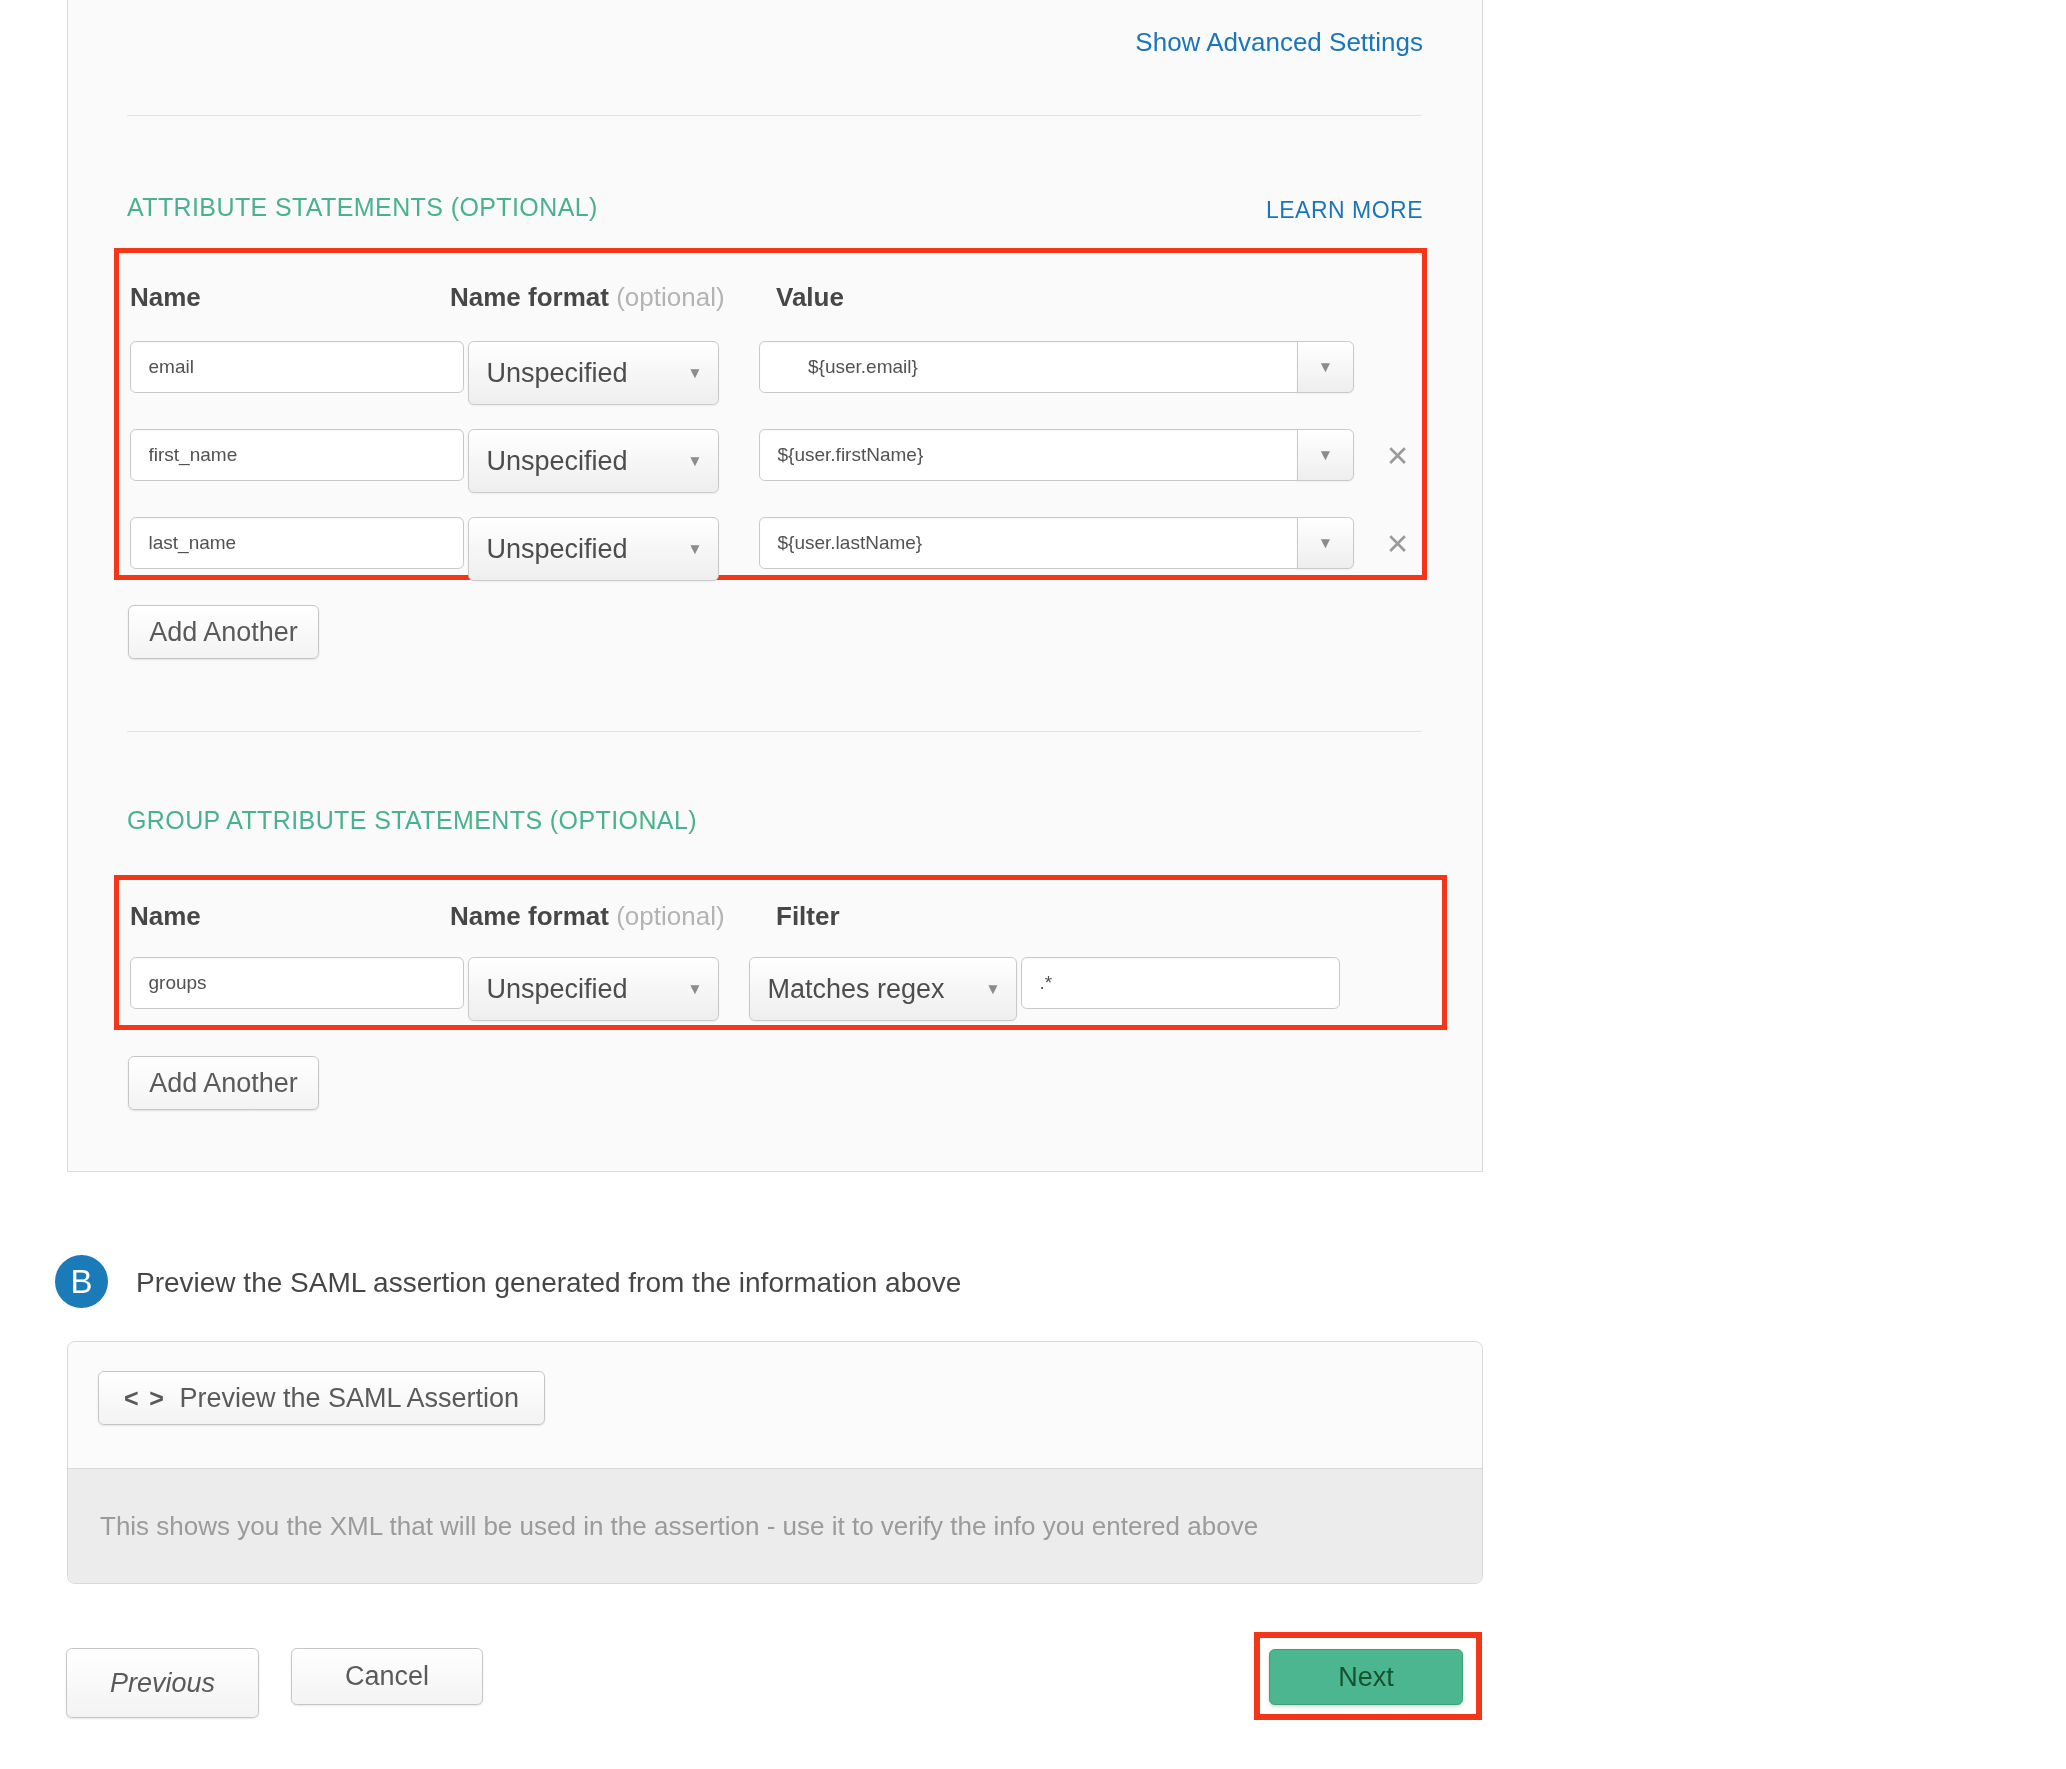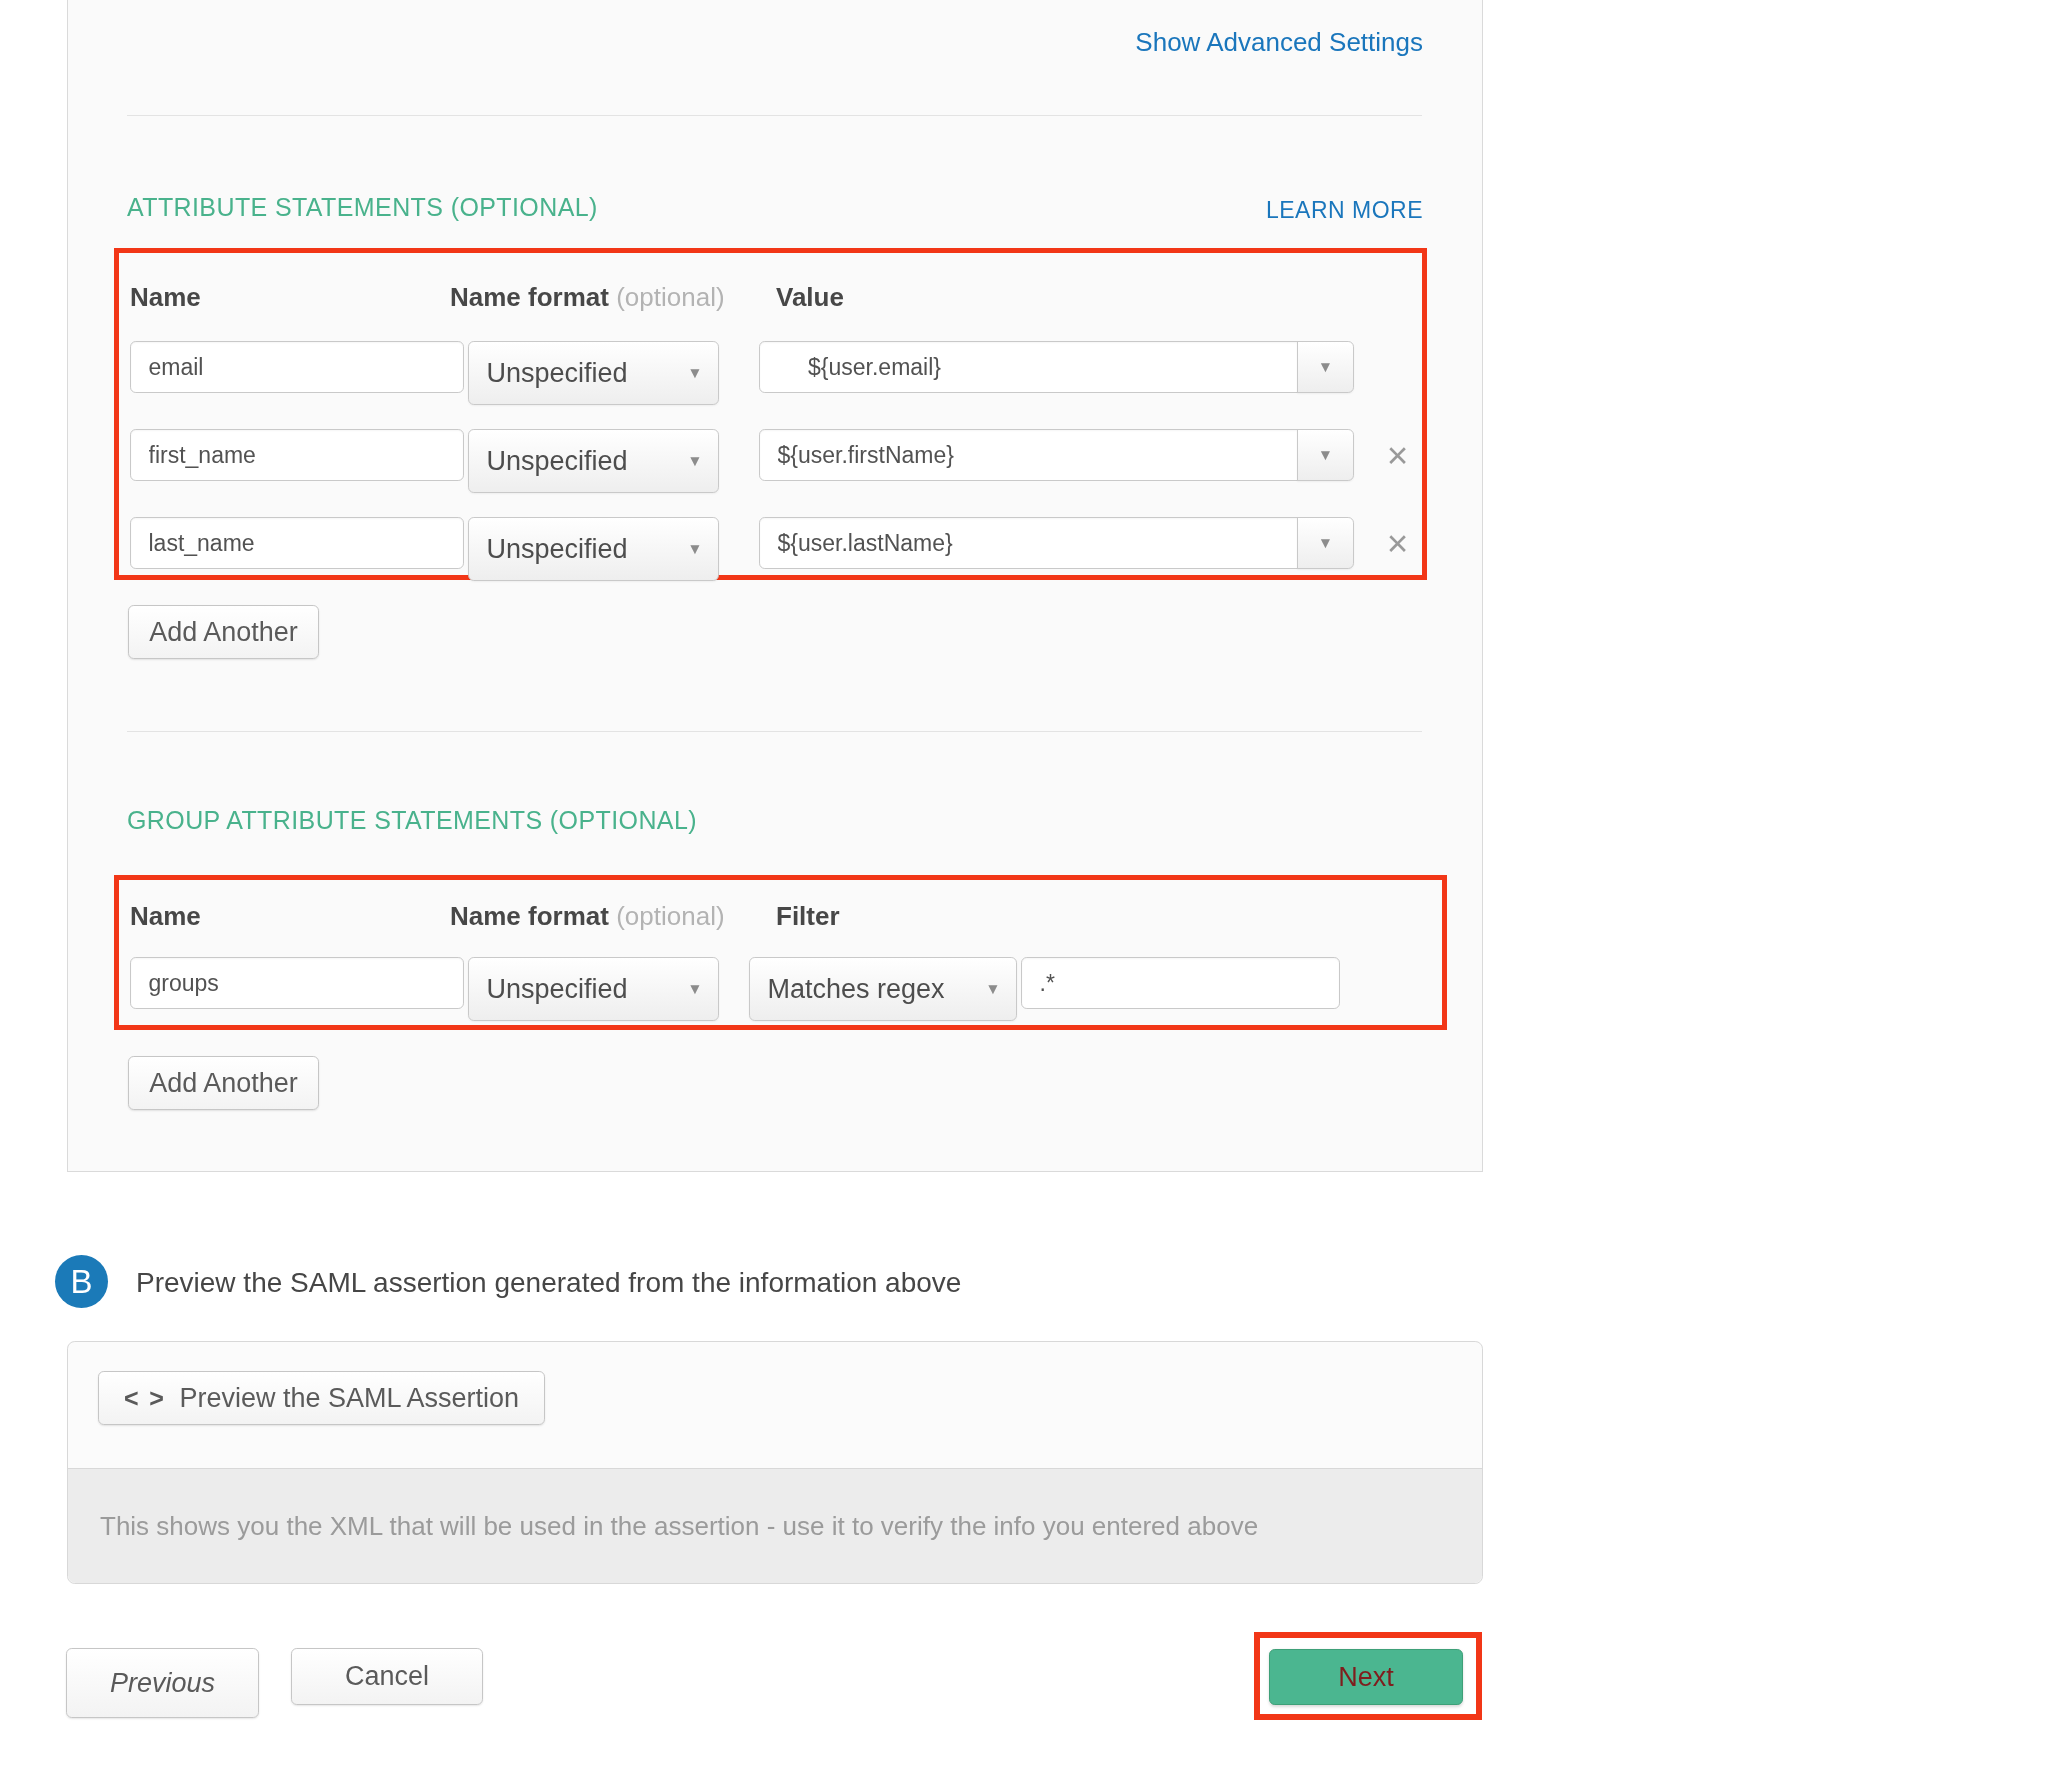--- a/index.html
+++ b/index.html
@@ -24,21 +24,21 @@
 
   .annotation-box { border:5.8px solid #f23617; background:transparent; pointer-events:none; }
 
   .col-label { font-size:26px; font-weight:bold; color:#474747; }
   .col-label .note { font-weight:normal; color:#b3b3b3; }
 
   .row-abs { left:0; width:2067px; height:52px; }
 
   .text-input {
     background:#ffffff; border:1px solid #c9c9c9; border-radius:5.8px;
-    height:52px; font-size:23px; color:#525252; padding:0 17.5px;
+    height:52px; font-size:19px; color:#525252; padding:0 17.5px;
     font-family:"Liberation Sans", sans-serif;
     box-shadow: inset 0 1px 1.9px rgba(0,0,0,0.04);
     outline:none;
   }
   .dropdown {
     background:linear-gradient(#ffffff,#eeeeee);
     border:1px solid #c9c9c9; border-radius:5.8px;
     height:64px; display:flex; align-items:center; justify-content:space-between;
     padding:0 15.5px 0 17.5px; font-size:27px; color:#4d4d4d; cursor:pointer;
     box-shadow:0 1px 1.9px rgba(0,0,0,0.05);
@@ -77,21 +77,21 @@
   .card-b-footer {
     position:absolute; left:0; right:0; bottom:0; height:115px;
     background:#ececec; border-top:1px solid #d8d8d8;
     border-radius:0 0 7.8px 7.8px;
     display:flex; align-items:center;text-align:right;
   }
   .note-text { font-size:26px; color:#9b9b9b; padding-left:32px; }
 
   .btn-next {
     background:#4bb690; border:1px solid #3ea078; border-radius:5.8px;
-    color:#7f1d1d; font-size:27px;
+    color:#14532d; font-size:27px;
     display:flex; align-items:center; justify-content:center;
     cursor:pointer; box-shadow:0 1.9px 2.9px rgba(0,0,0,0.15);
     font-family:"Liberation Sans", sans-serif;
   }
 </style>
 </head>
 <body>
 
 <div class="canvas">
 

